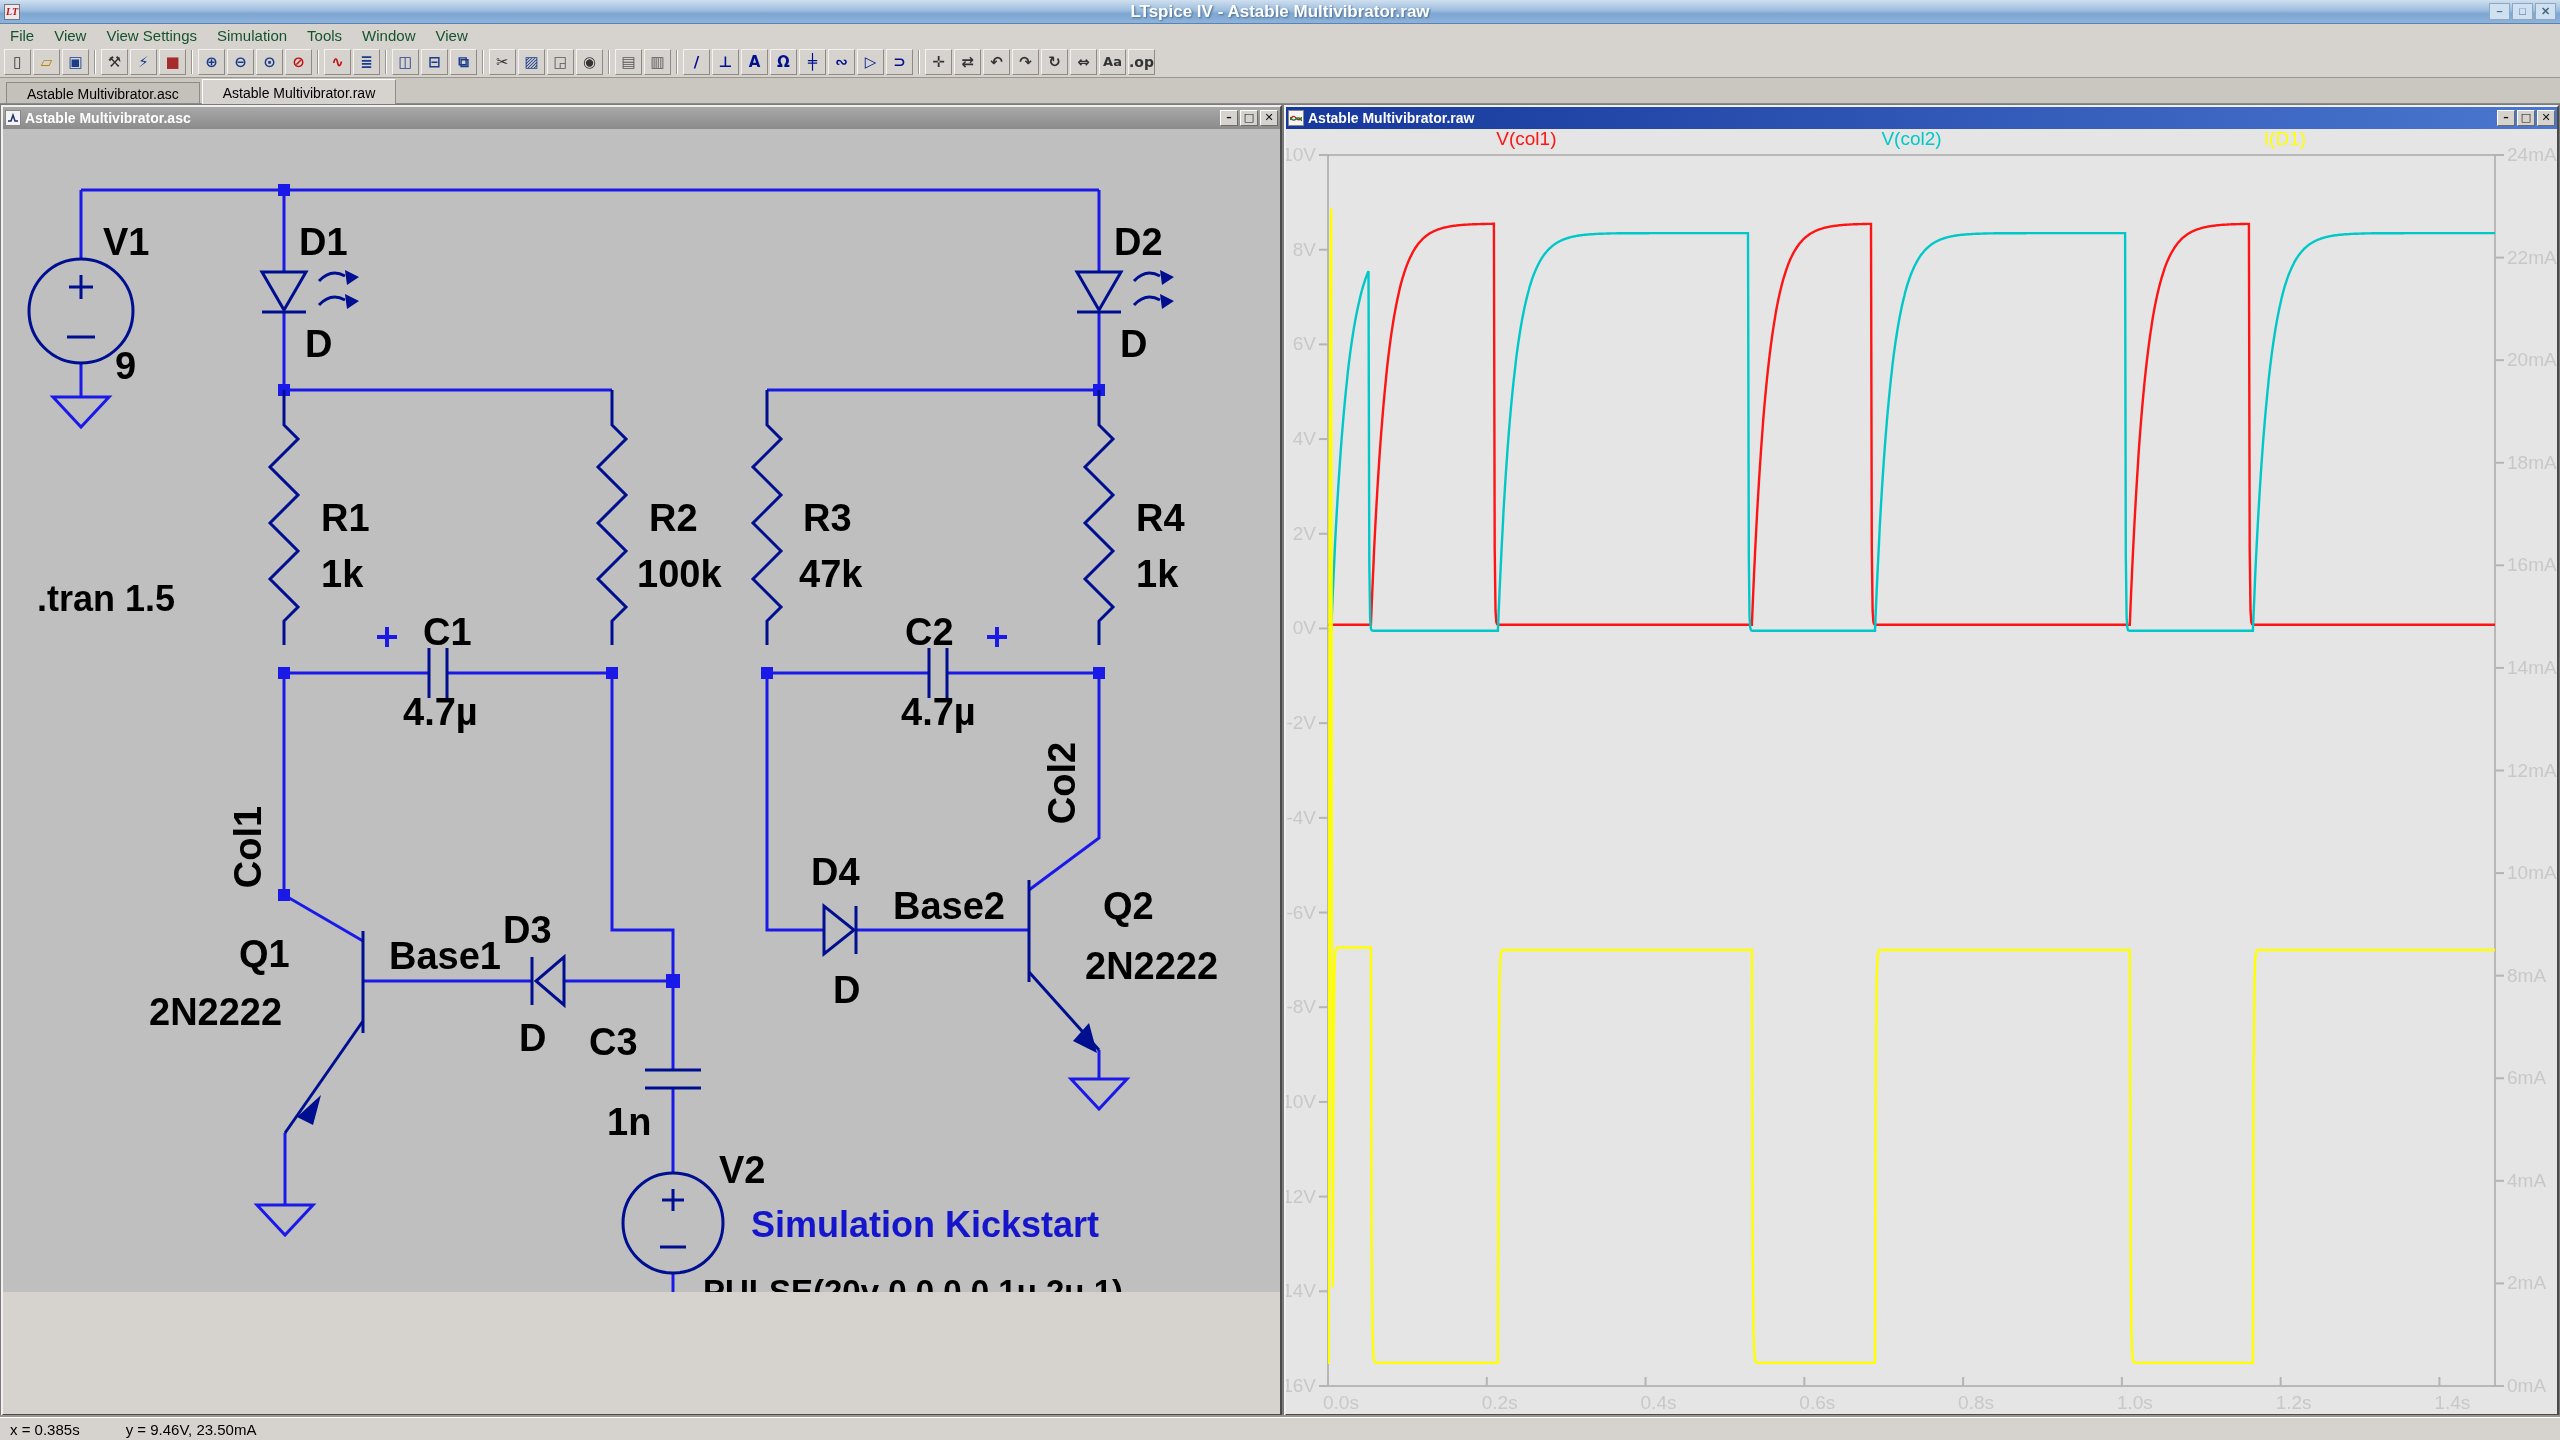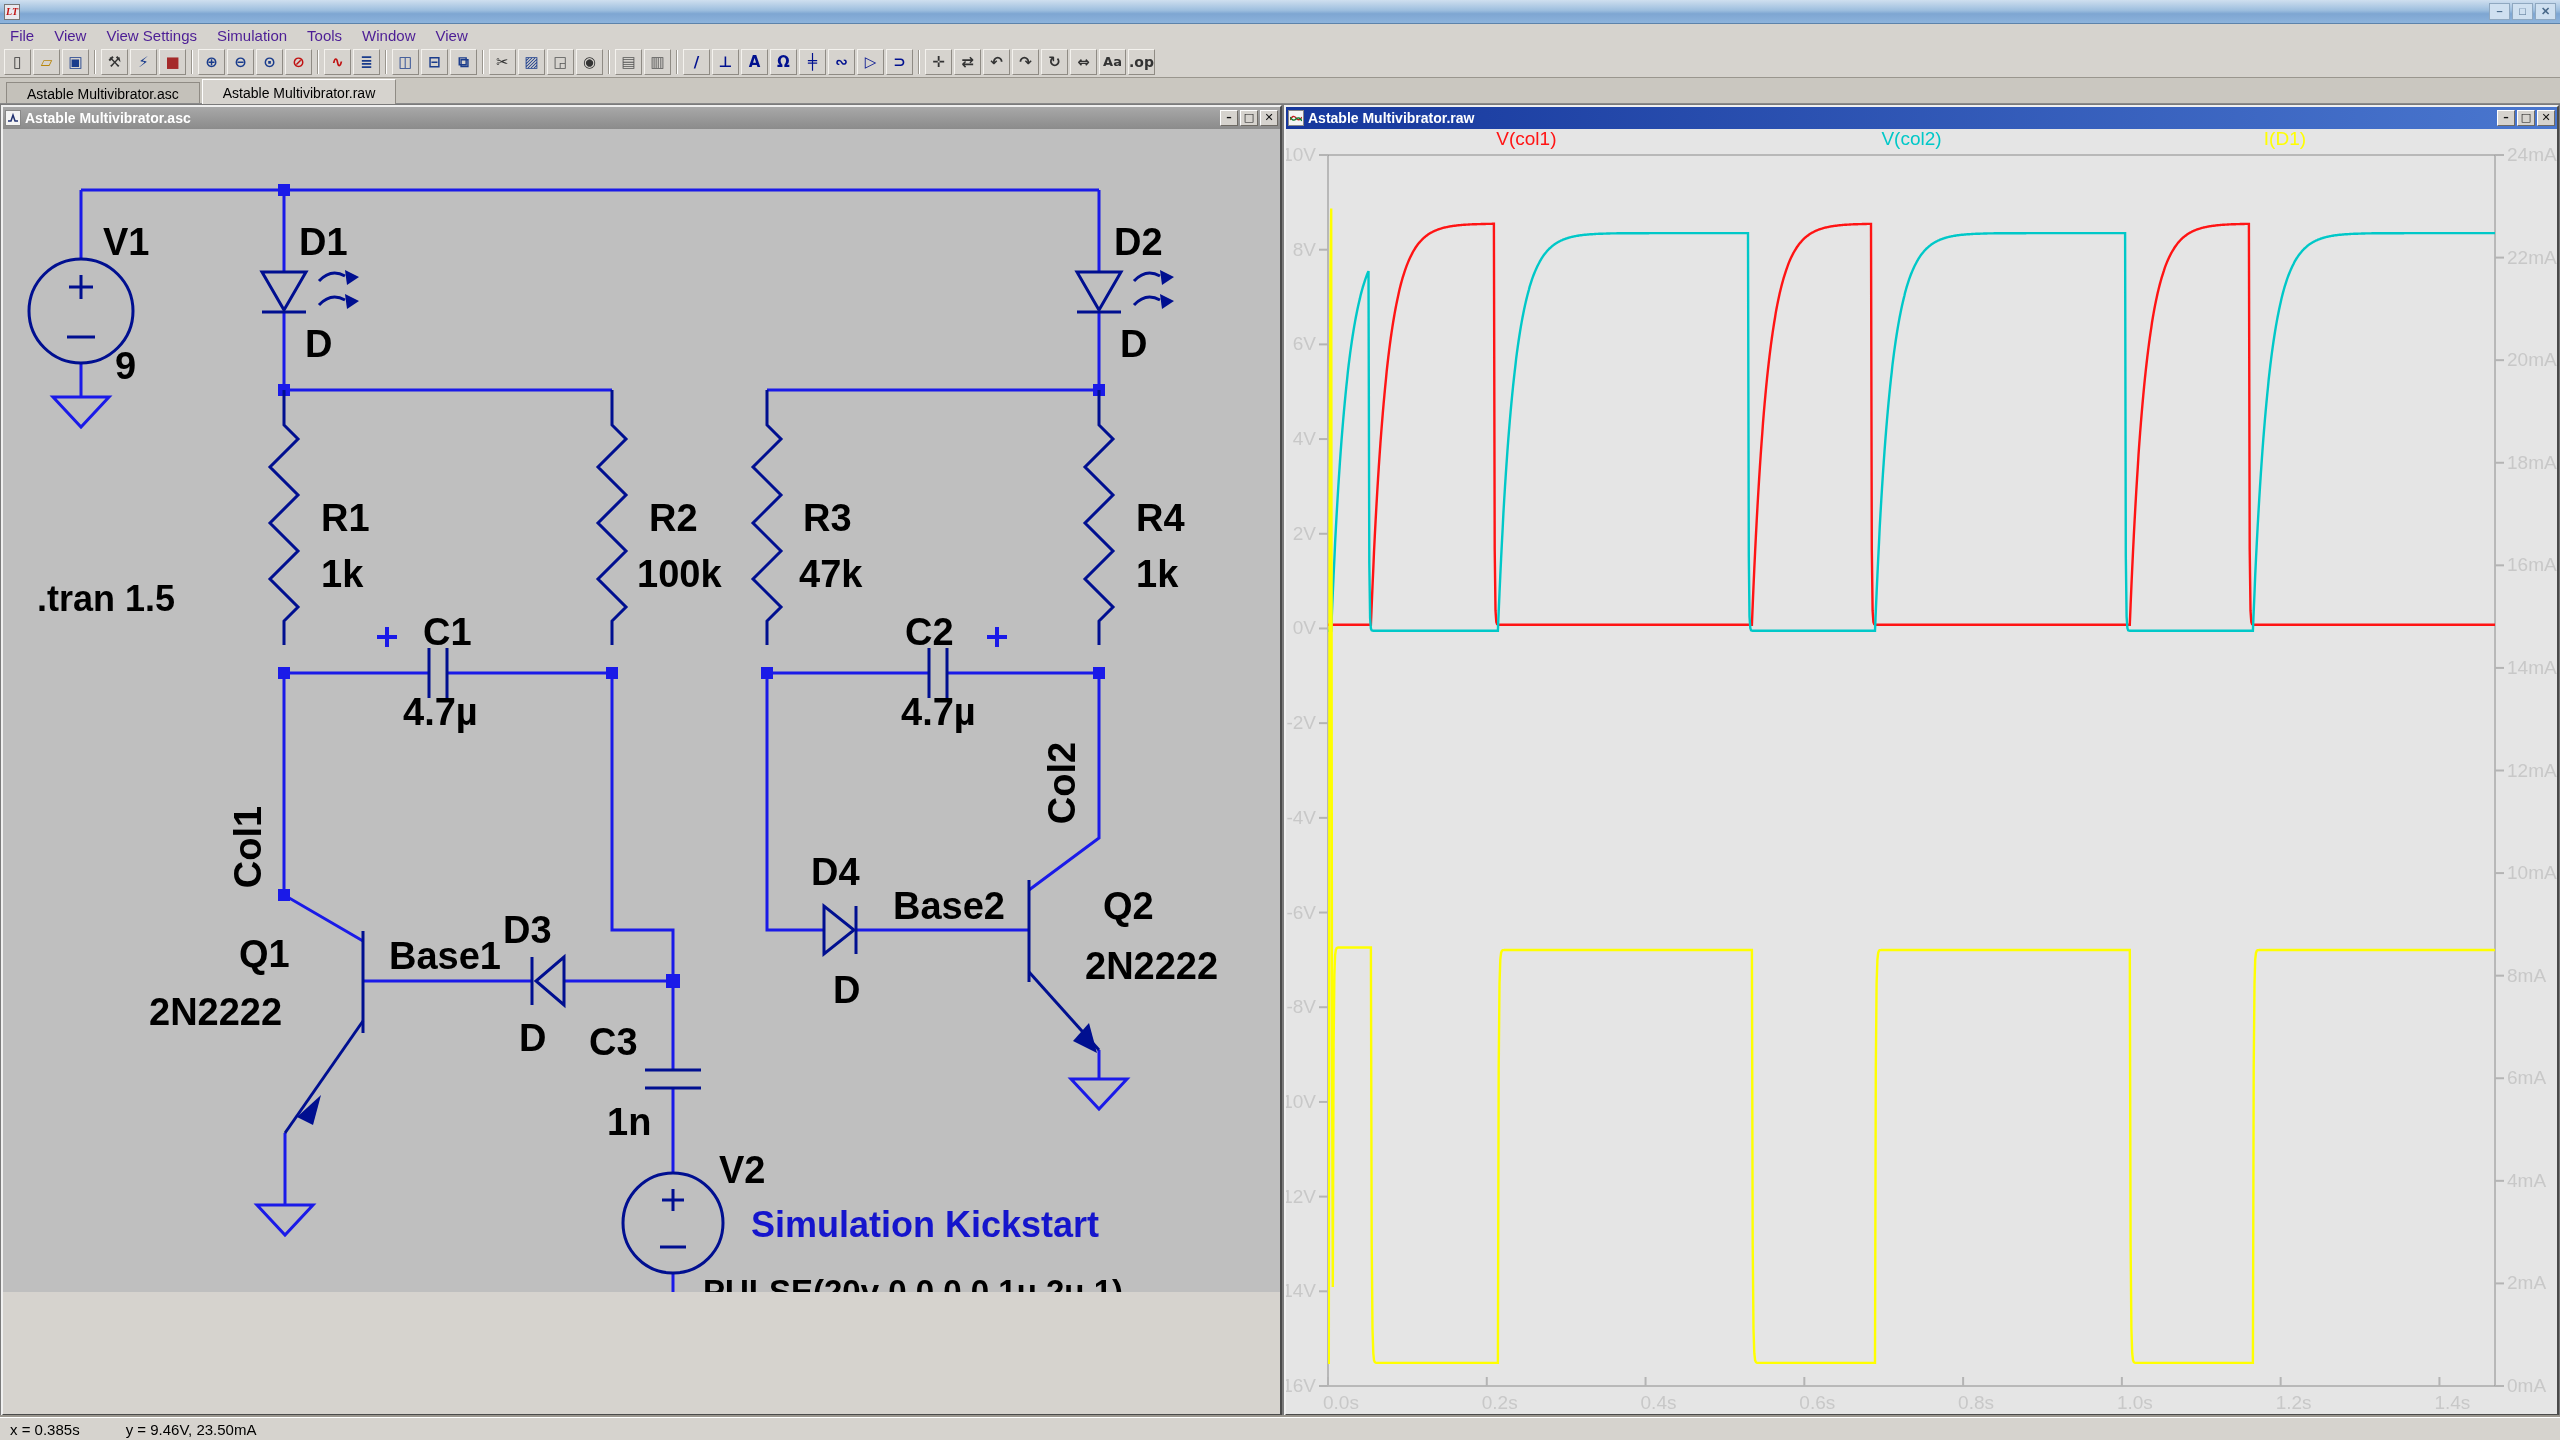--- a/index.html
+++ b/index.html
@@ -16,21 +16,21 @@
     display:flex; align-items:center; justify-content:center; }
   #main-title { position:absolute; left:0; width:100%; text-align:center;
     font:bold 17px "Liberation Sans", sans-serif; color:#fff;
     text-shadow:1px 1px 2px #4a6a8a; pointer-events:none; }
   #main-controls { position:absolute; right:4px; top:3px; display:flex; gap:2px; }
   #main-controls .wbtn { width:21px; height:17px; background:#cfe0f0; border:1px solid #8fa8c0;
     font:bold 11px "Liberation Sans", sans-serif; color:#4a6a8a; text-align:center; line-height:15px; }
 
   #menubar { position:absolute; left:0; top:24px; width:2560px; height:22px;
     background:#d6d3ce; display:flex; align-items:center; }
-  .menu-item { padding:2px 10px; font:15px "Liberation Sans", sans-serif; color:#4c1d95; }
+  .menu-item { padding:2px 10px; font:15px "Liberation Sans", sans-serif; color:#14532d; }
 
   #toolbar { position:absolute; left:0; top:46px; width:2560px; height:32px;
     background:#d6d3ce; border-bottom:1px solid #9a968e; display:flex; align-items:center; padding-left:3px; }
   .tbtn { width:27px; height:26px; margin:0 1px; background:#d6d3ce;
     border-top:1px solid #f4f2ee; border-left:1px solid #f4f2ee;
     border-right:1px solid #8f8b84; border-bottom:1px solid #8f8b84;
     display:flex; align-items:center; justify-content:center;
     font:bold 15px "DejaVu Sans", sans-serif; }
   .tsep { width:2px; height:24px; margin:0 4px;
     border-left:1px solid #9a968e; border-right:1px solid #fff; }
@@ -81,20 +81,21 @@
   #statusbar span { margin-left:10px; }
   #statusbar .gap { margin-left:46px; }
 </style>
 </head>
 <body>
 
 <div id="app">
 
   <div id="titlebar">
     <div id="app-icon">LT</div>
+    <div id="main-title">LTspice IV - Astable Multivibrator.raw</div>
     <div id="main-controls">
       <div class="wbtn">–</div>
       <div class="wbtn">□</div>
       <div class="wbtn">✕</div>
     </div>
   </div>
 
   <div id="menubar">
       <div class="menu-item">File</div>
       <div class="menu-item">View</div>

